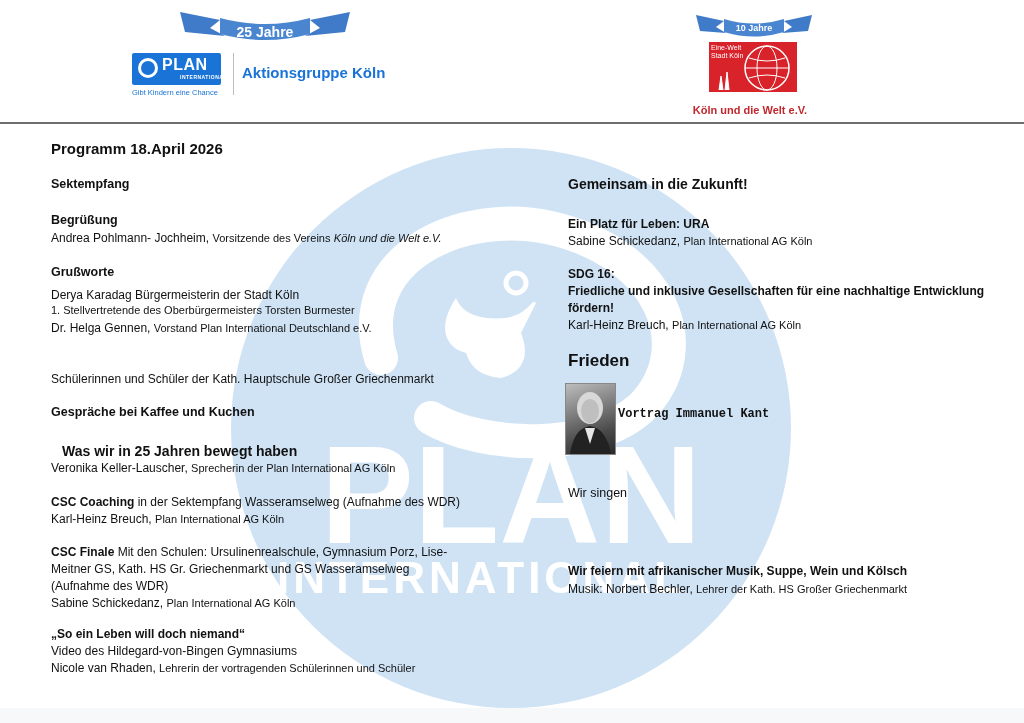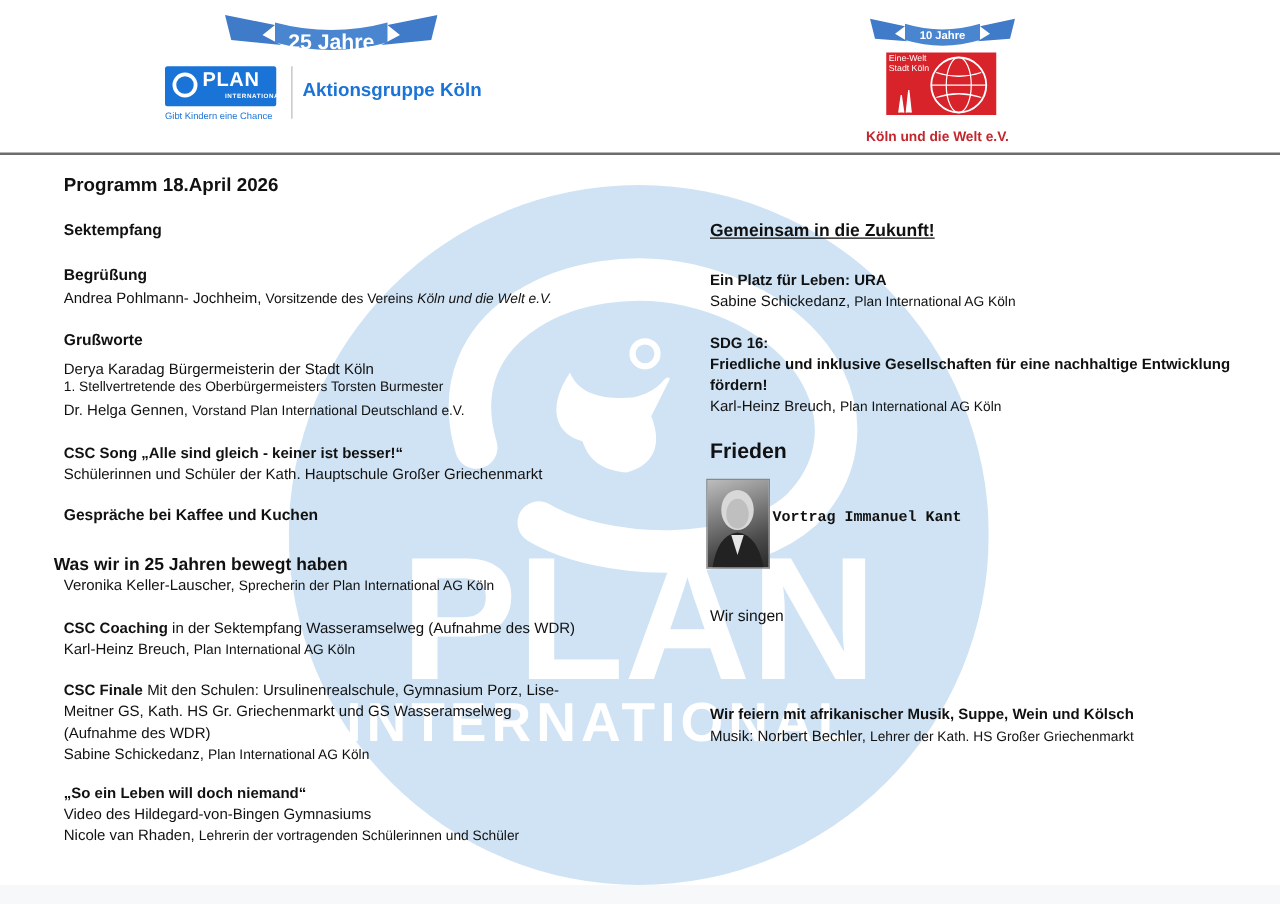--- a/index.html
+++ b/index.html
@@ -7,21 +7,21 @@
     width:1024px; height:723px; position:relative; overflow:hidden;
     background:#ffffff; font-family:"Liberation Sans", "DejaVu Sans", sans-serif; color:#111;
   }
   .footer-band { position:absolute; left:0; top:708px; width:1024px; height:15px; background:#f7f8f9; }
   
   .wm { position:absolute; left:231px; top:148px; width:560px; height:560px; z-index:0; }
   
   .header { position:absolute; left:0; top:0; width:1024px; height:122px; z-index:2; }
   .rule { position:absolute; left:0; top:122px; width:1024px; height:2px; background:#6d6d6d; z-index:2; }
   .ribbon { position:absolute; }
-  .ribbon .rtext { position:absolute; left:0; right:0; text-align:center; color:#fff; font-weight:bold; font-size:17px; }
+  .ribbon .rtext { position:absolute; left:0; right:0; text-align:center; color:#fff; font-weight:bold; font-size:14px; }
   .plan-box { position:absolute; left:132px; top:53px; width:89px; height:32px; background:#1a73d6; border-radius:2px; }
   .plan-word { position:absolute; left:30px; top:3px; color:#fff; font-weight:bold; font-size:16px; letter-spacing:0.5px; }
   .plan-intl { position:absolute; left:48px; top:21px; color:#fff; font-size:5px; font-weight:bold; letter-spacing:0.5px; }
   .plan-circle { position:absolute; left:6px; top:5px; width:20px; height:20px; border-radius:50%; border:3px solid #fff; box-sizing:border-box; }
   .plan-tag { position:absolute; left:132px; top:88px; font-size:7.5px; color:#1a73d6; }
   .vdiv { position:absolute; left:233px; top:53px; width:1px; height:42px; background:#bdbdbd; }
   .aktions { position:absolute; left:242px; top:64px; font-size:15px; font-weight:bold; color:#1a73d6; }
   .ekw { position:absolute; left:709px; top:42px; width:88px; height:50px; background:#d8232a; overflow:hidden; }
   .ekw-text { position:absolute; left:2px; top:2px; color:#fff; font-size:7px; line-height:8px; }
   .kudw { position:absolute; left:686px; top:104px; width:128px; text-align:center; font-size:11px; font-weight:bold; color:#c2272d; }
@@ -109,26 +109,25 @@
   </div>
 
   <div class="t b f13" style="left:51px; top:265px;">Grußworte</div>
   <div class="t f12" style="left:51px; top:288px;">Derya Karadag Bürgermeisterin der Stadt Köln</div>
   <div class="t sm" style="left:51px; top:304px;">1. Stellvertretende des Oberbürgermeisters Torsten Burmester</div>
   <div class="t f12" style="left:51px; top:321px;">
     <span>Dr. Helga Gennen,</span>
     <span class="sm">Vorstand Plan International Deutschland e.V.</span>
   </div>
 
-  <div class="t b f12" style="left:51px; top:355px;">CSC Song „Alle sind gleich - keiner ist besser!“</div>
   <div class="t f12" style="left:51px; top:372px;">Schülerinnen und Schüler der Kath. Hauptschule Großer Griechenmarkt</div>
 
   <div class="t b f13" style="left:51px; top:405px;">Gespräche bei Kaffee und Kuchen</div>
 
-  <div class="t b f14" style="left:43px; top:443px;">Was wir in 25 Jahren bewegt haben</div>
+  <div class="t b f14" style="left:62px; top:443px;">Was wir in 25 Jahren bewegt haben</div>
   <div class="t f12" style="left:51px; top:461px;">
     <span>Veronika Keller-Lauscher,</span>
     <span class="sm">Sprecherin der Plan International AG Köln</span>
   </div>
 
   <div class="t f12" style="left:51px; top:495px;">
     <span class="b">CSC Coaching</span>
     <span>in der Sektempfang Wasseramselweg (Aufnahme des WDR)</span>
   </div>
   <div class="t f12" style="left:51px; top:512px;">
@@ -142,21 +141,21 @@
     <div>(Aufnahme des WDR)</div>
     <div><span>Sabine Schickedanz,</span> <span class="sm">Plan International AG Köln</span></div>
   </div>
 
   <div class="t f12 lh" style="left:51px; top:626px;">
     <div class="b">„So ein Leben will doch niemand“</div>
     <div>Video des Hildegard-von-Bingen Gymnasiums</div>
     <div><span>Nicole van Rhaden,</span> <span class="sm">Lehrerin der vortragenden Schülerinnen und Schüler</span></div>
   </div>
 
-  <div class="t b f14" style="left:568px; top:176px;text-decoration:underline;">Gemeinsam in die Zukunft!</div>
+  <div class="t b f14" style="left:568px; top:176px;">Gemeinsam in die Zukunft!</div>
 
   <div class="t b f12" style="left:568px; top:217px;">Ein Platz für Leben: URA</div>
   <div class="t f12" style="left:568px; top:234px;">
     <span>Sabine Schickedanz,</span>
     <span class="sm">Plan International AG Köln</span>
   </div>
 
   <div class="t f12 lh" style="left:568px; top:266px;">
     <div class="b">SDG 16:</div>
     <div class="b">Friedliche und inklusive Gesellschaften für eine nachhaltige Entwicklung</div>

